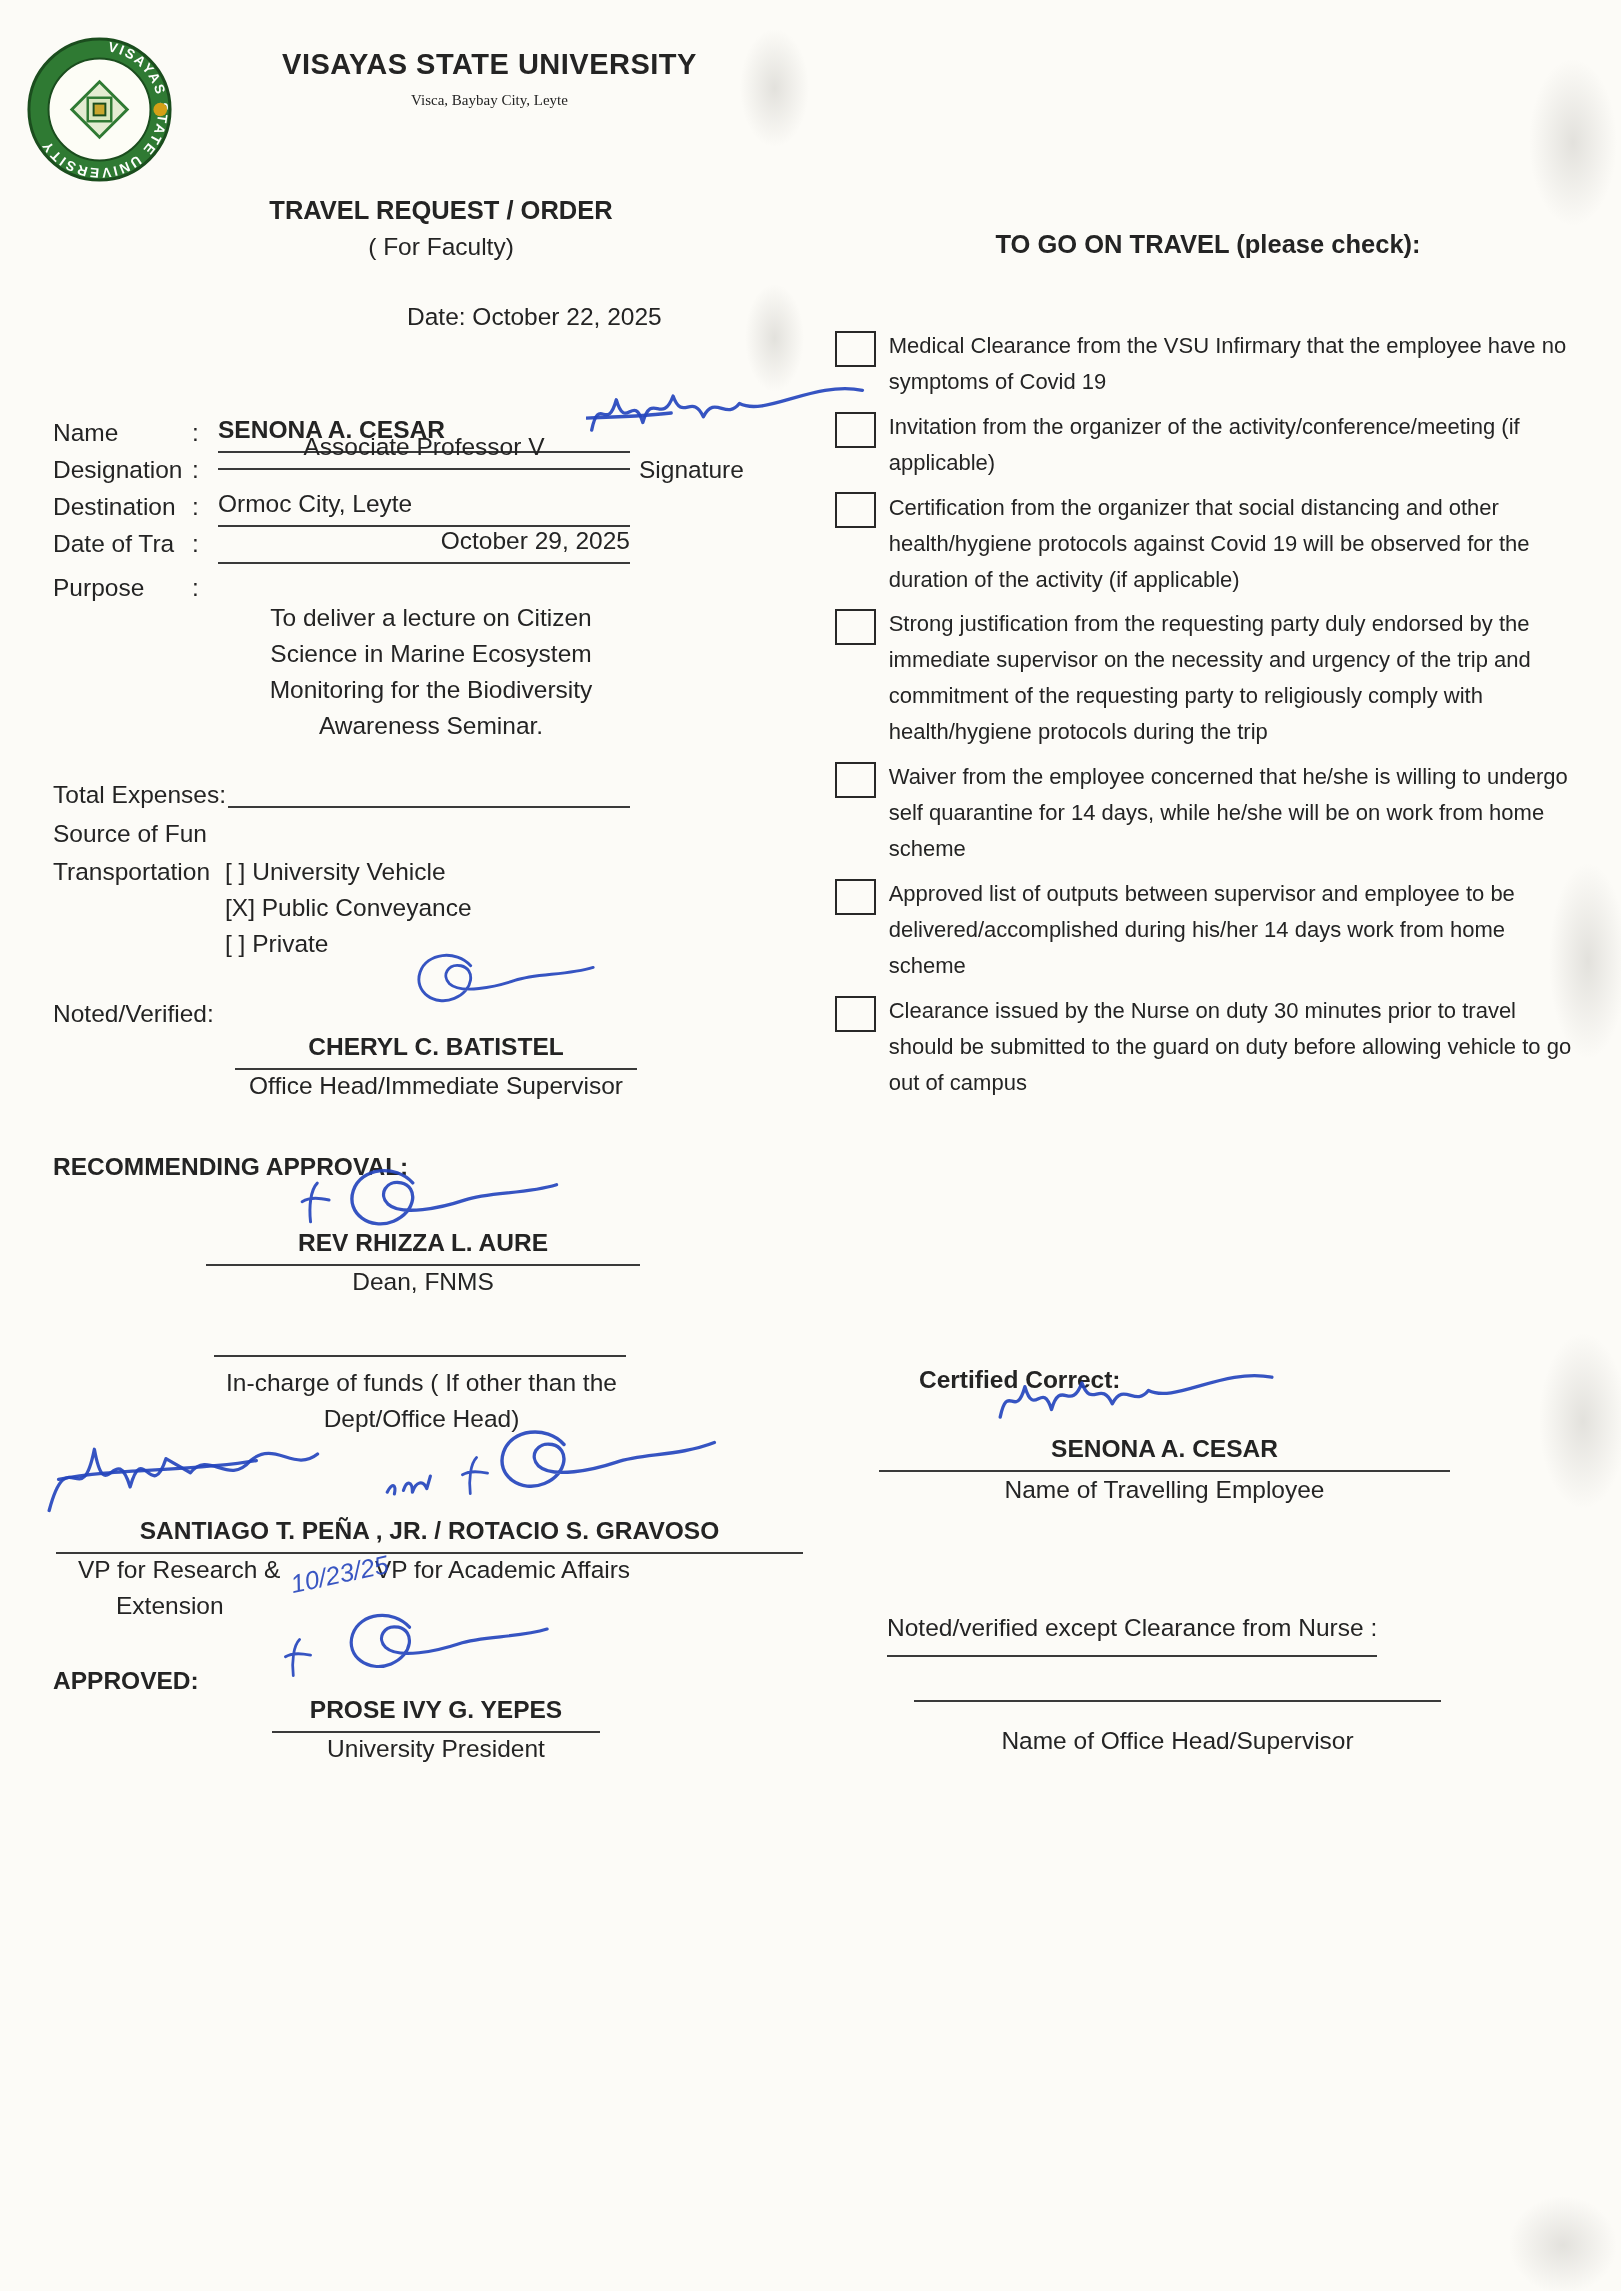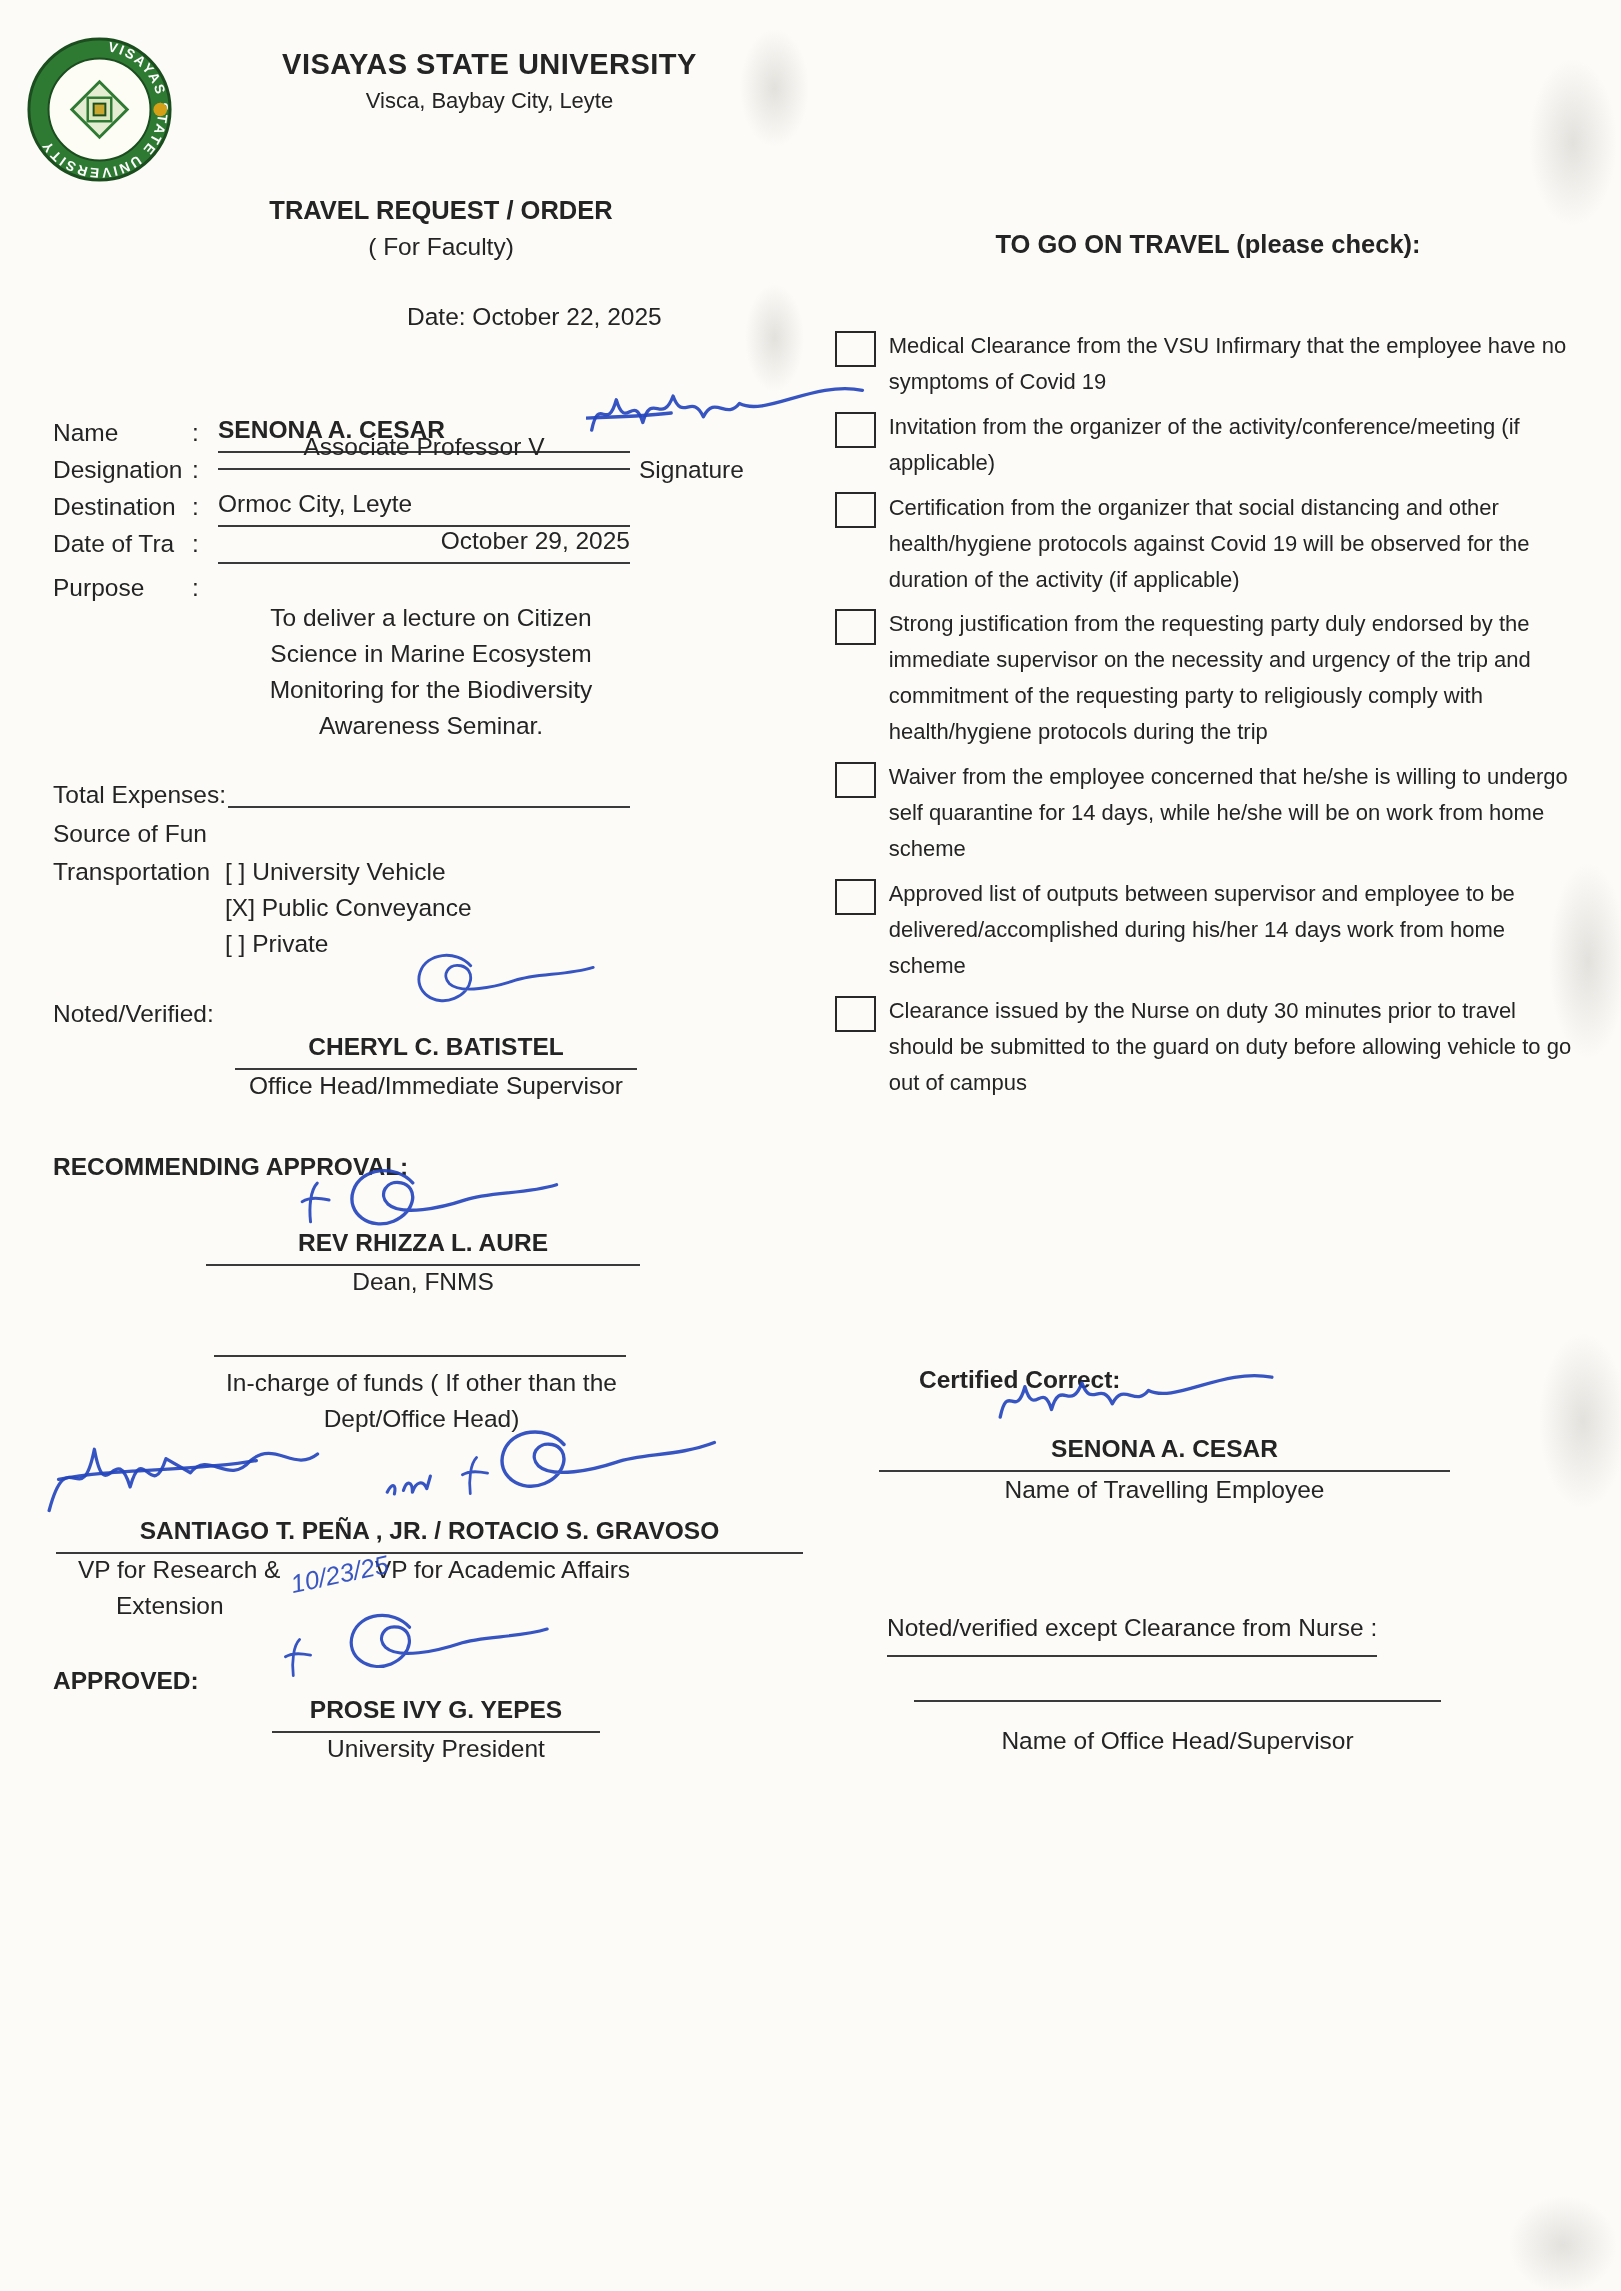--- a/index.html
+++ b/index.html
@@ -11,21 +11,21 @@
     background:#fcfbf7;
     font-family:"Liberation Sans", sans-serif;
     color:#242424;
     overflow:hidden;
   }
   .abs{position:absolute;}
   .b{font-weight:bold;}
   .c{text-align:center;}
   .t25{font-size:24.5px;line-height:36px;}
   .t26{font-size:25.5px;line-height:33px;}
-  .t20{font-size:22px;line-height:25.5px;}
+  .t20{font-size:15px;line-height:25.5px;font-family:Liberation Serif, serif;}
   .t30{font-size:29px;line-height:35px;letter-spacing:0.5px;}
   .u{border-bottom:2px solid #3a3a3a;}
   .fieldval{padding-bottom:2.9px;}
   
   .chk-list{position:absolute;left:835px;top:328px;width:755px;}
   .chk-item{display:flex;gap:12.7px;margin-bottom:8.8px;}
   .chk-box{width:37px;height:32px;border:2.9px solid #282828;flex:0 0 auto;margin-top:2.9px;background:#fcfbf7;}
   .chk-text{width:686px;font-size:22px;line-height:36px;}
   .chk-cont{margin-top:25.5px;}
   .chk-cont:empty{display:none;margin:0;}

